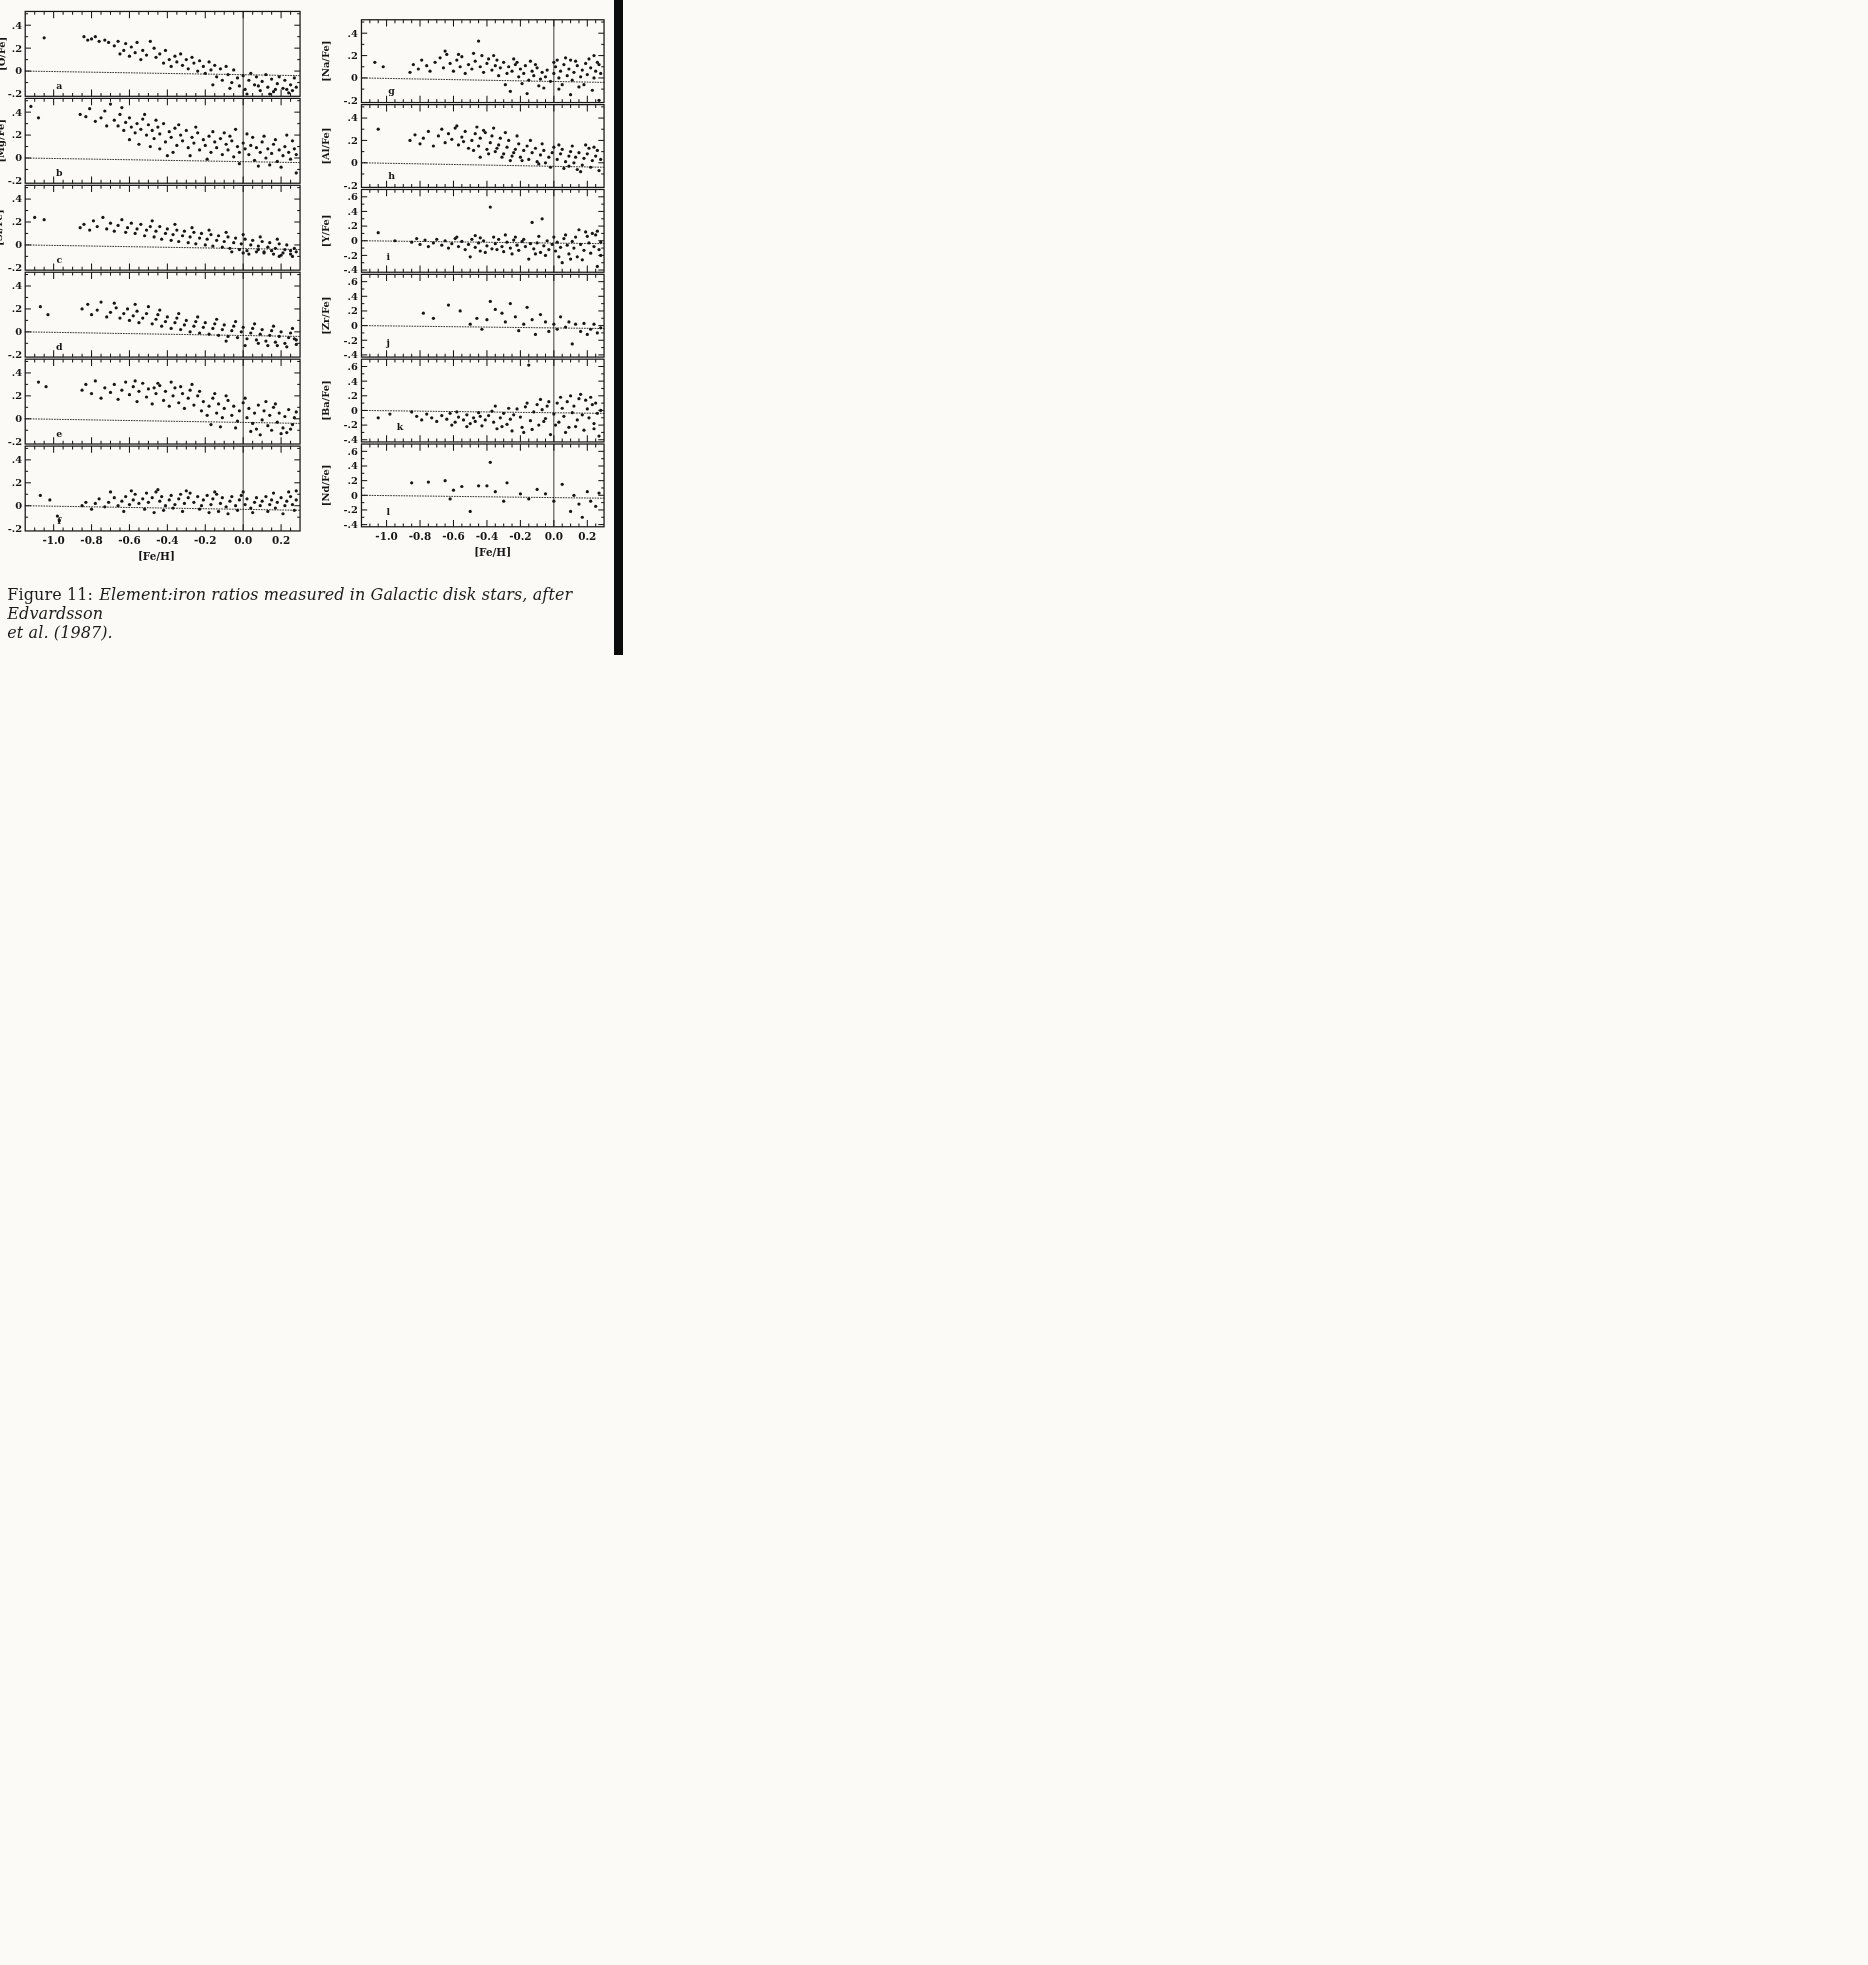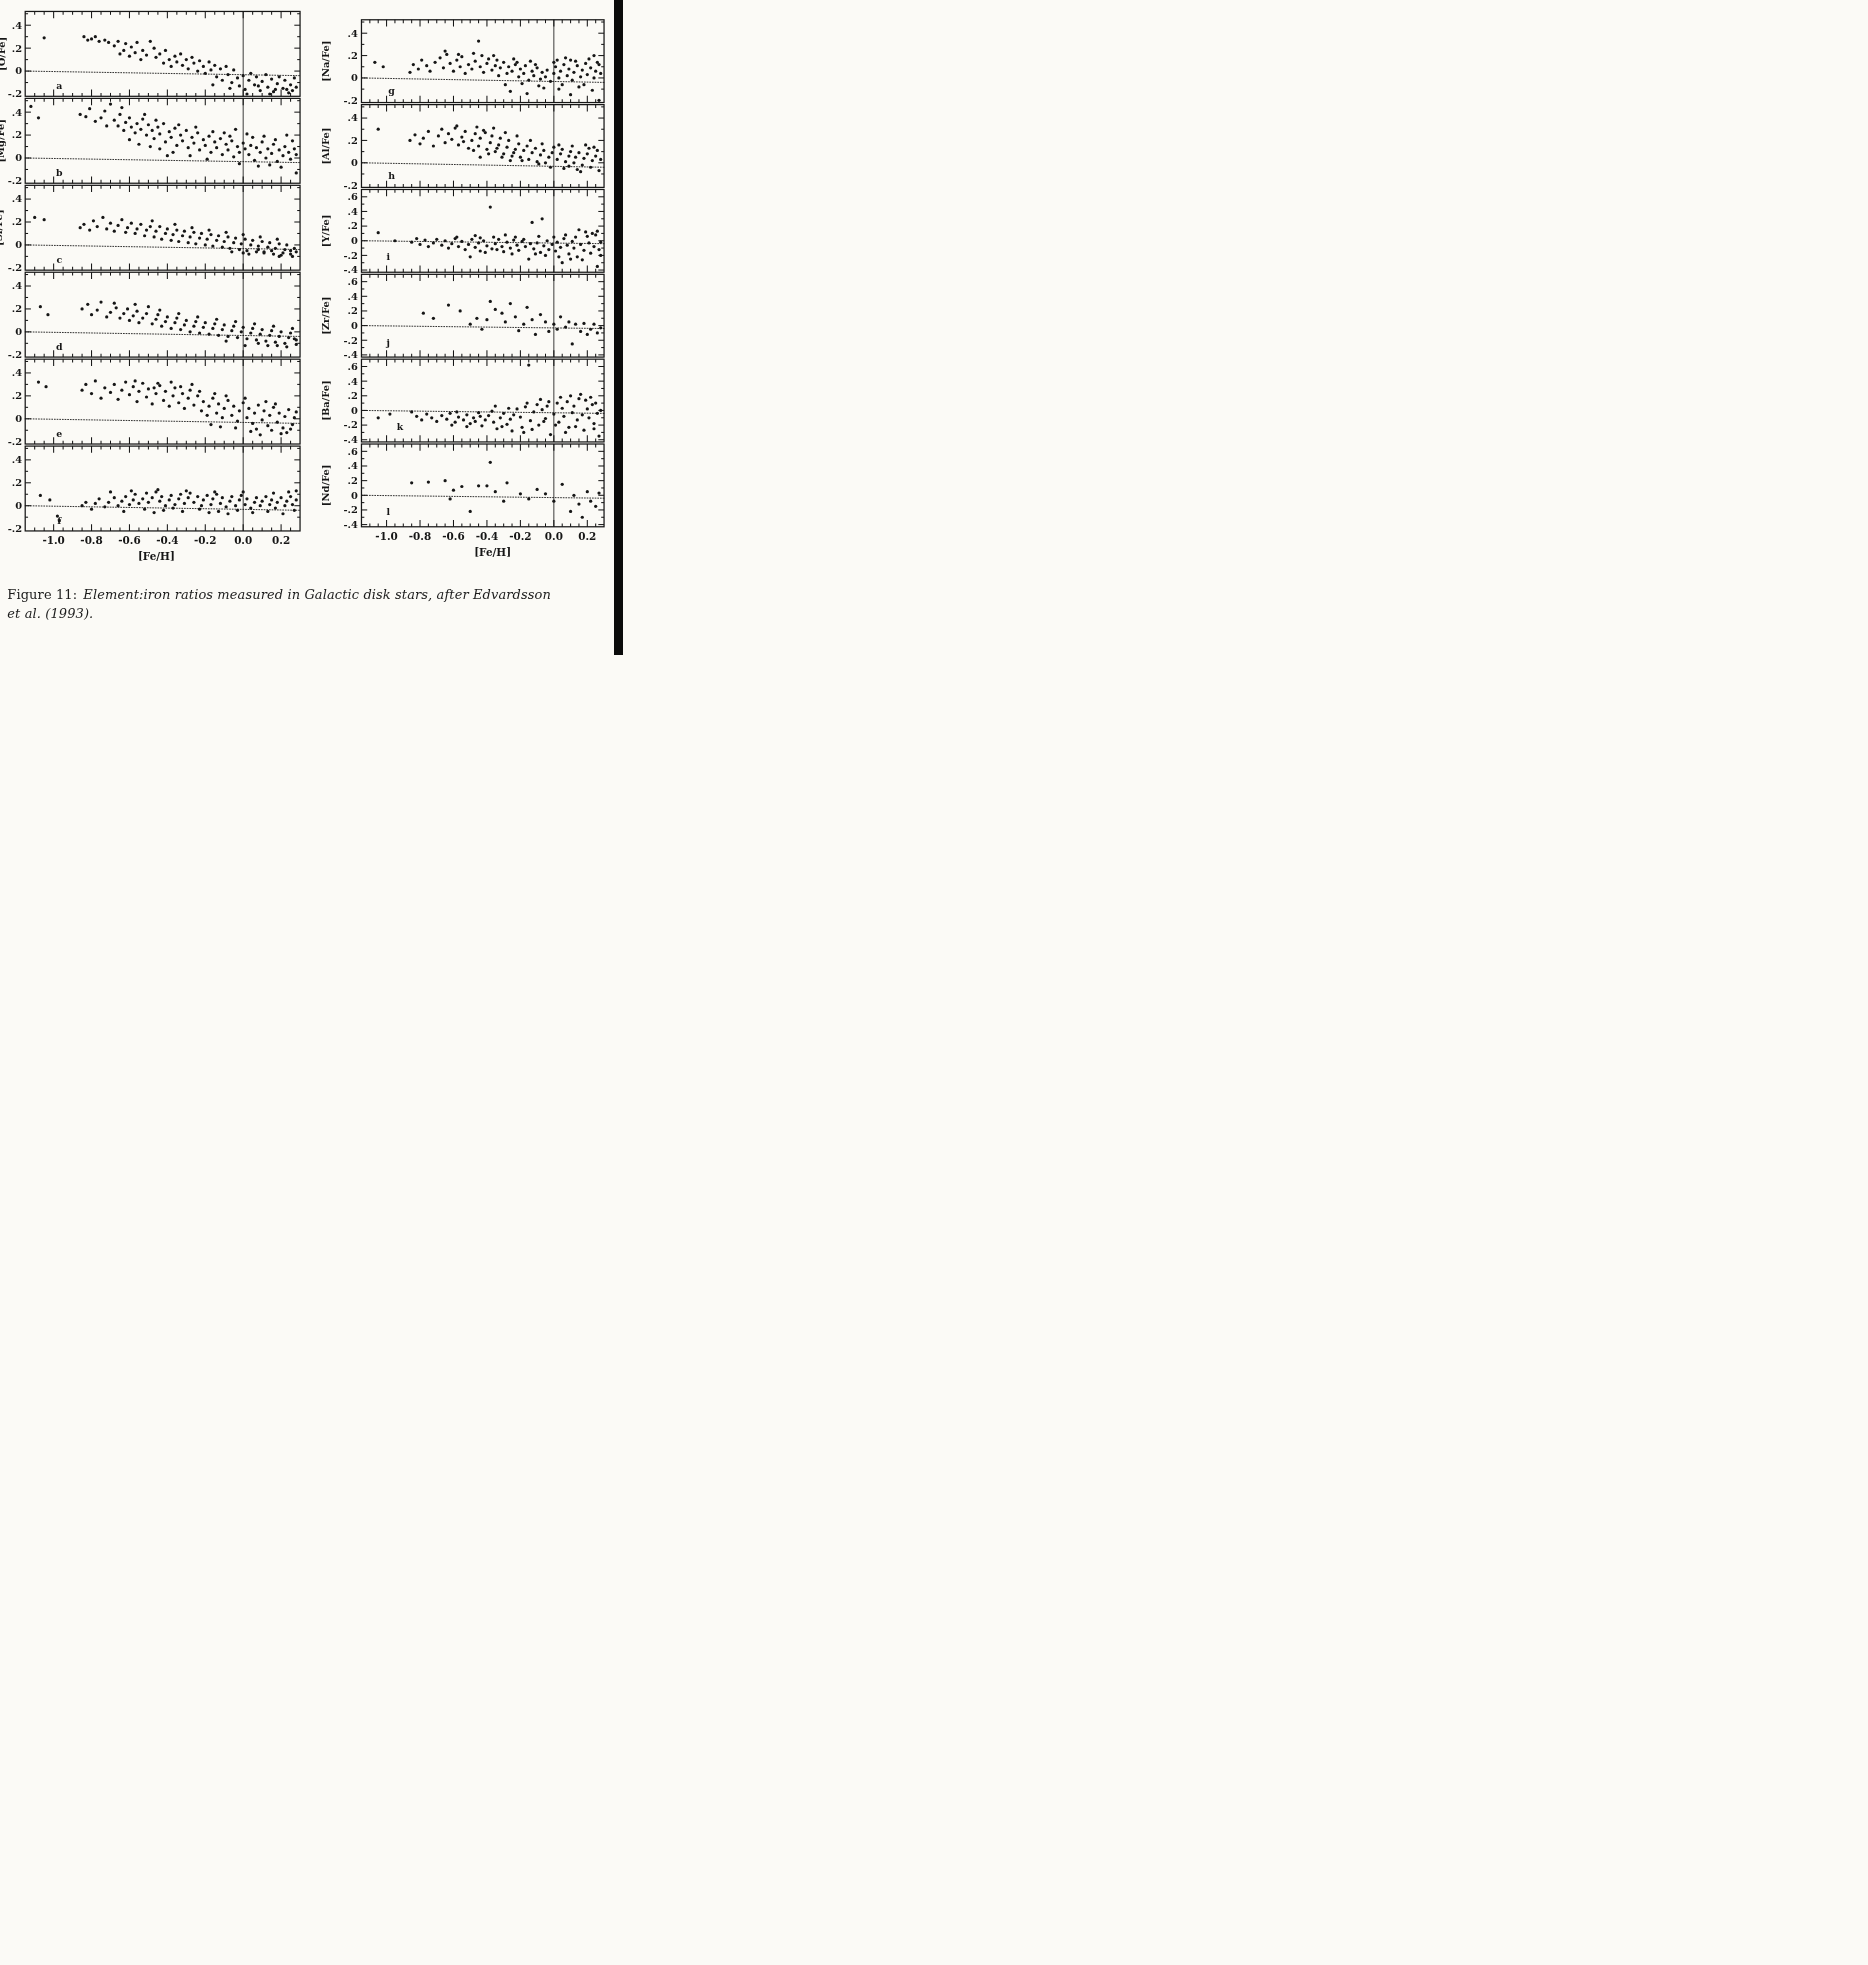--- a/index.html
+++ b/index.html
@@ -5,21 +5,21 @@
   html,body{margin:0;padding:0;}
   body{
     width:623px;height:655px;overflow:hidden;position:relative;
     background:#fbfaf6;
     font-family:"DejaVu Serif","Liberation Serif",serif;
   }
   .page{position:absolute;inset:0;}
   #fig{position:absolute;left:0;top:0;}
   .caption{
     position:absolute;left:7.3px;top:585px;width:599px;
-    font-size:13px;line-height:19px;color:#1c1c1c;letter-spacing:0.1px;
+    font-size:16px;line-height:19px;color:#1c1c1c;letter-spacing:0.1px;
   }
   .caption .it{font-style:italic;}
   .caption .pre{font-style:normal;margin-right:6.2px;}
   .scanbar{
     position:absolute;top:0;right:0;width:9.4px;height:655px;
     background:#0b0b0b;
   }
 </style>
 </head>
 <body>
@@ -2050,18 +2050,18 @@
         <text x="935.0344827586207" y="1038" text-anchor="middle" font-size="20" font-weight="bold" fill="#161616" font-family="&quot;DejaVu Serif&quot;,&quot;Liberation Serif&quot;,serif">-0.4</text>
         <text x="999.3103448275863" y="1038" text-anchor="middle" font-size="20" font-weight="bold" fill="#161616" font-family="&quot;DejaVu Serif&quot;,&quot;Liberation Serif&quot;,serif">-0.2</text>
         <text x="1063.5862068965516" y="1038" text-anchor="middle" font-size="20" font-weight="bold" fill="#161616" font-family="&quot;DejaVu Serif&quot;,&quot;Liberation Serif&quot;,serif">0.0</text>
         <text x="1127.8620689655172" y="1038" text-anchor="middle" font-size="20" font-weight="bold" fill="#161616" font-family="&quot;DejaVu Serif&quot;,&quot;Liberation Serif&quot;,serif">0.2</text>
         <text x="946" y="1068" text-anchor="middle" font-size="20" font-weight="bold" fill="#161616" font-family="&quot;DejaVu Serif&quot;,&quot;Liberation Serif&quot;,serif">[Fe/H]</text>
       </g>
     </svg>
 
   <div class="caption">
     <span class="pre">Figure 11:</span><span class="it">Element:iron ratios measured in Galactic disk stars, after Edvardsson</span><br>
-    <span class="it">et al. (1993).</span>
+    <span class="it">et al. (1987).</span>
   </div>
 
   <div class="scanbar"></div>
 </div>
 
 
 </body></html>

